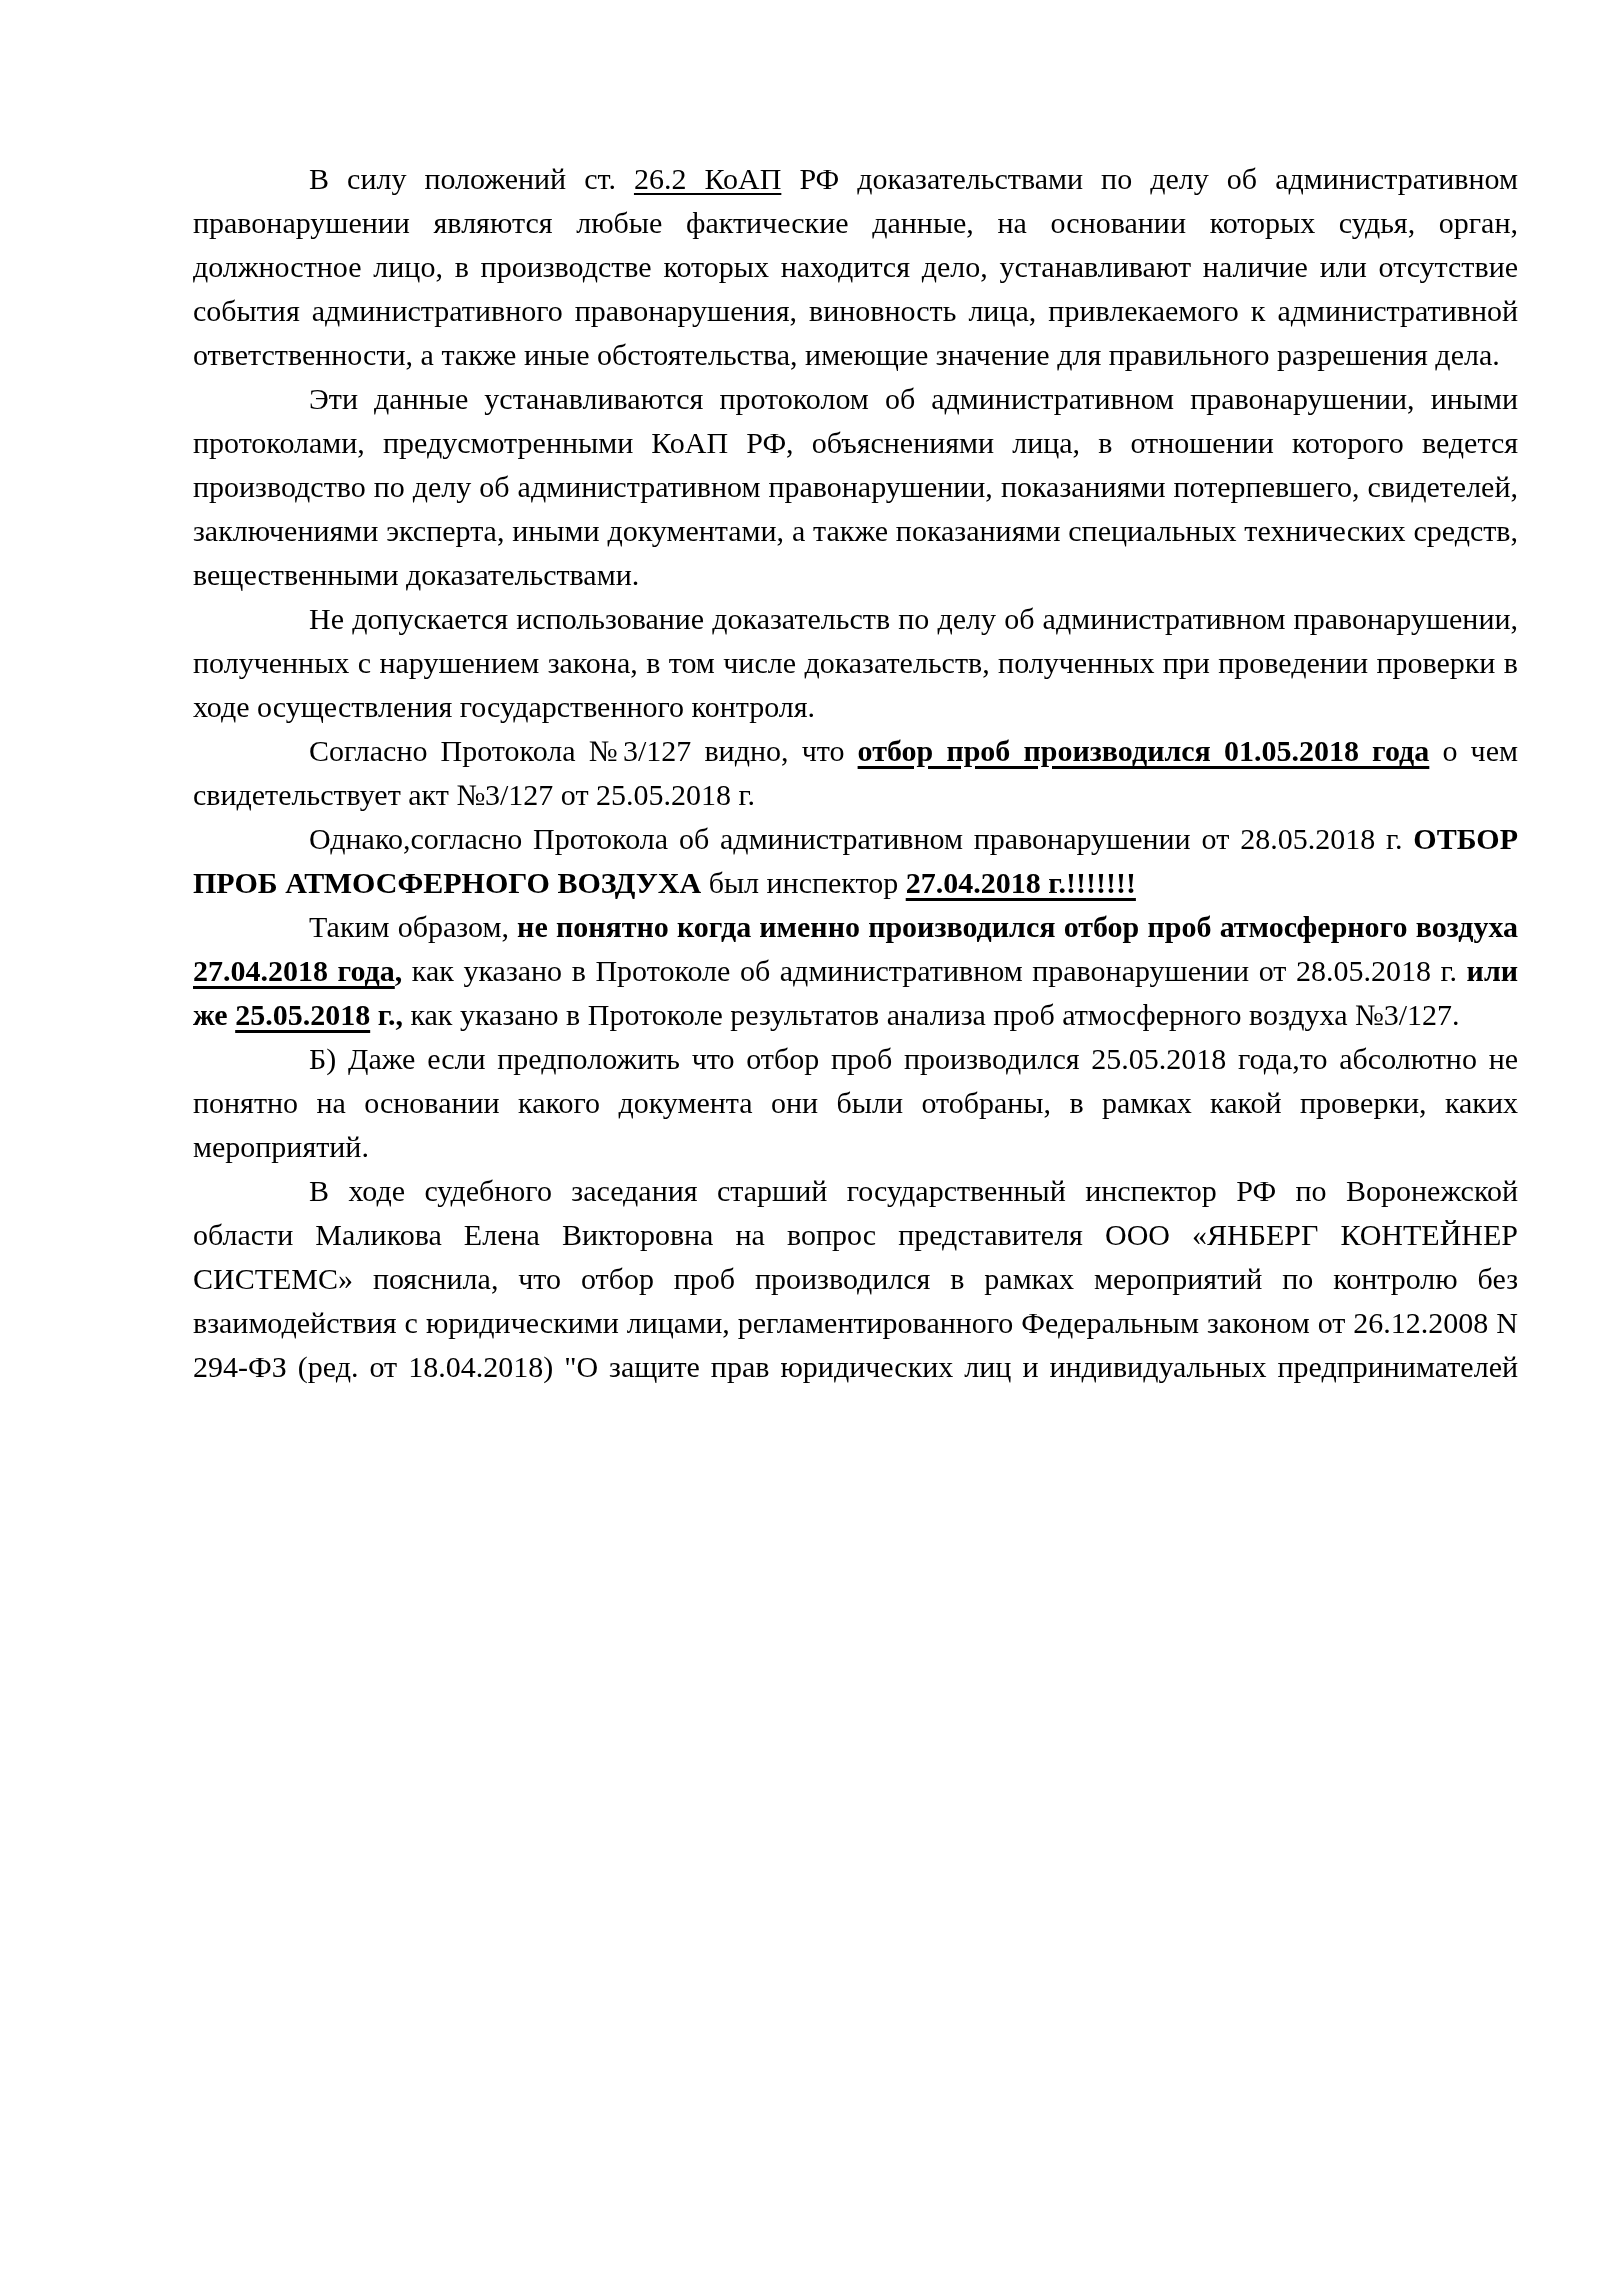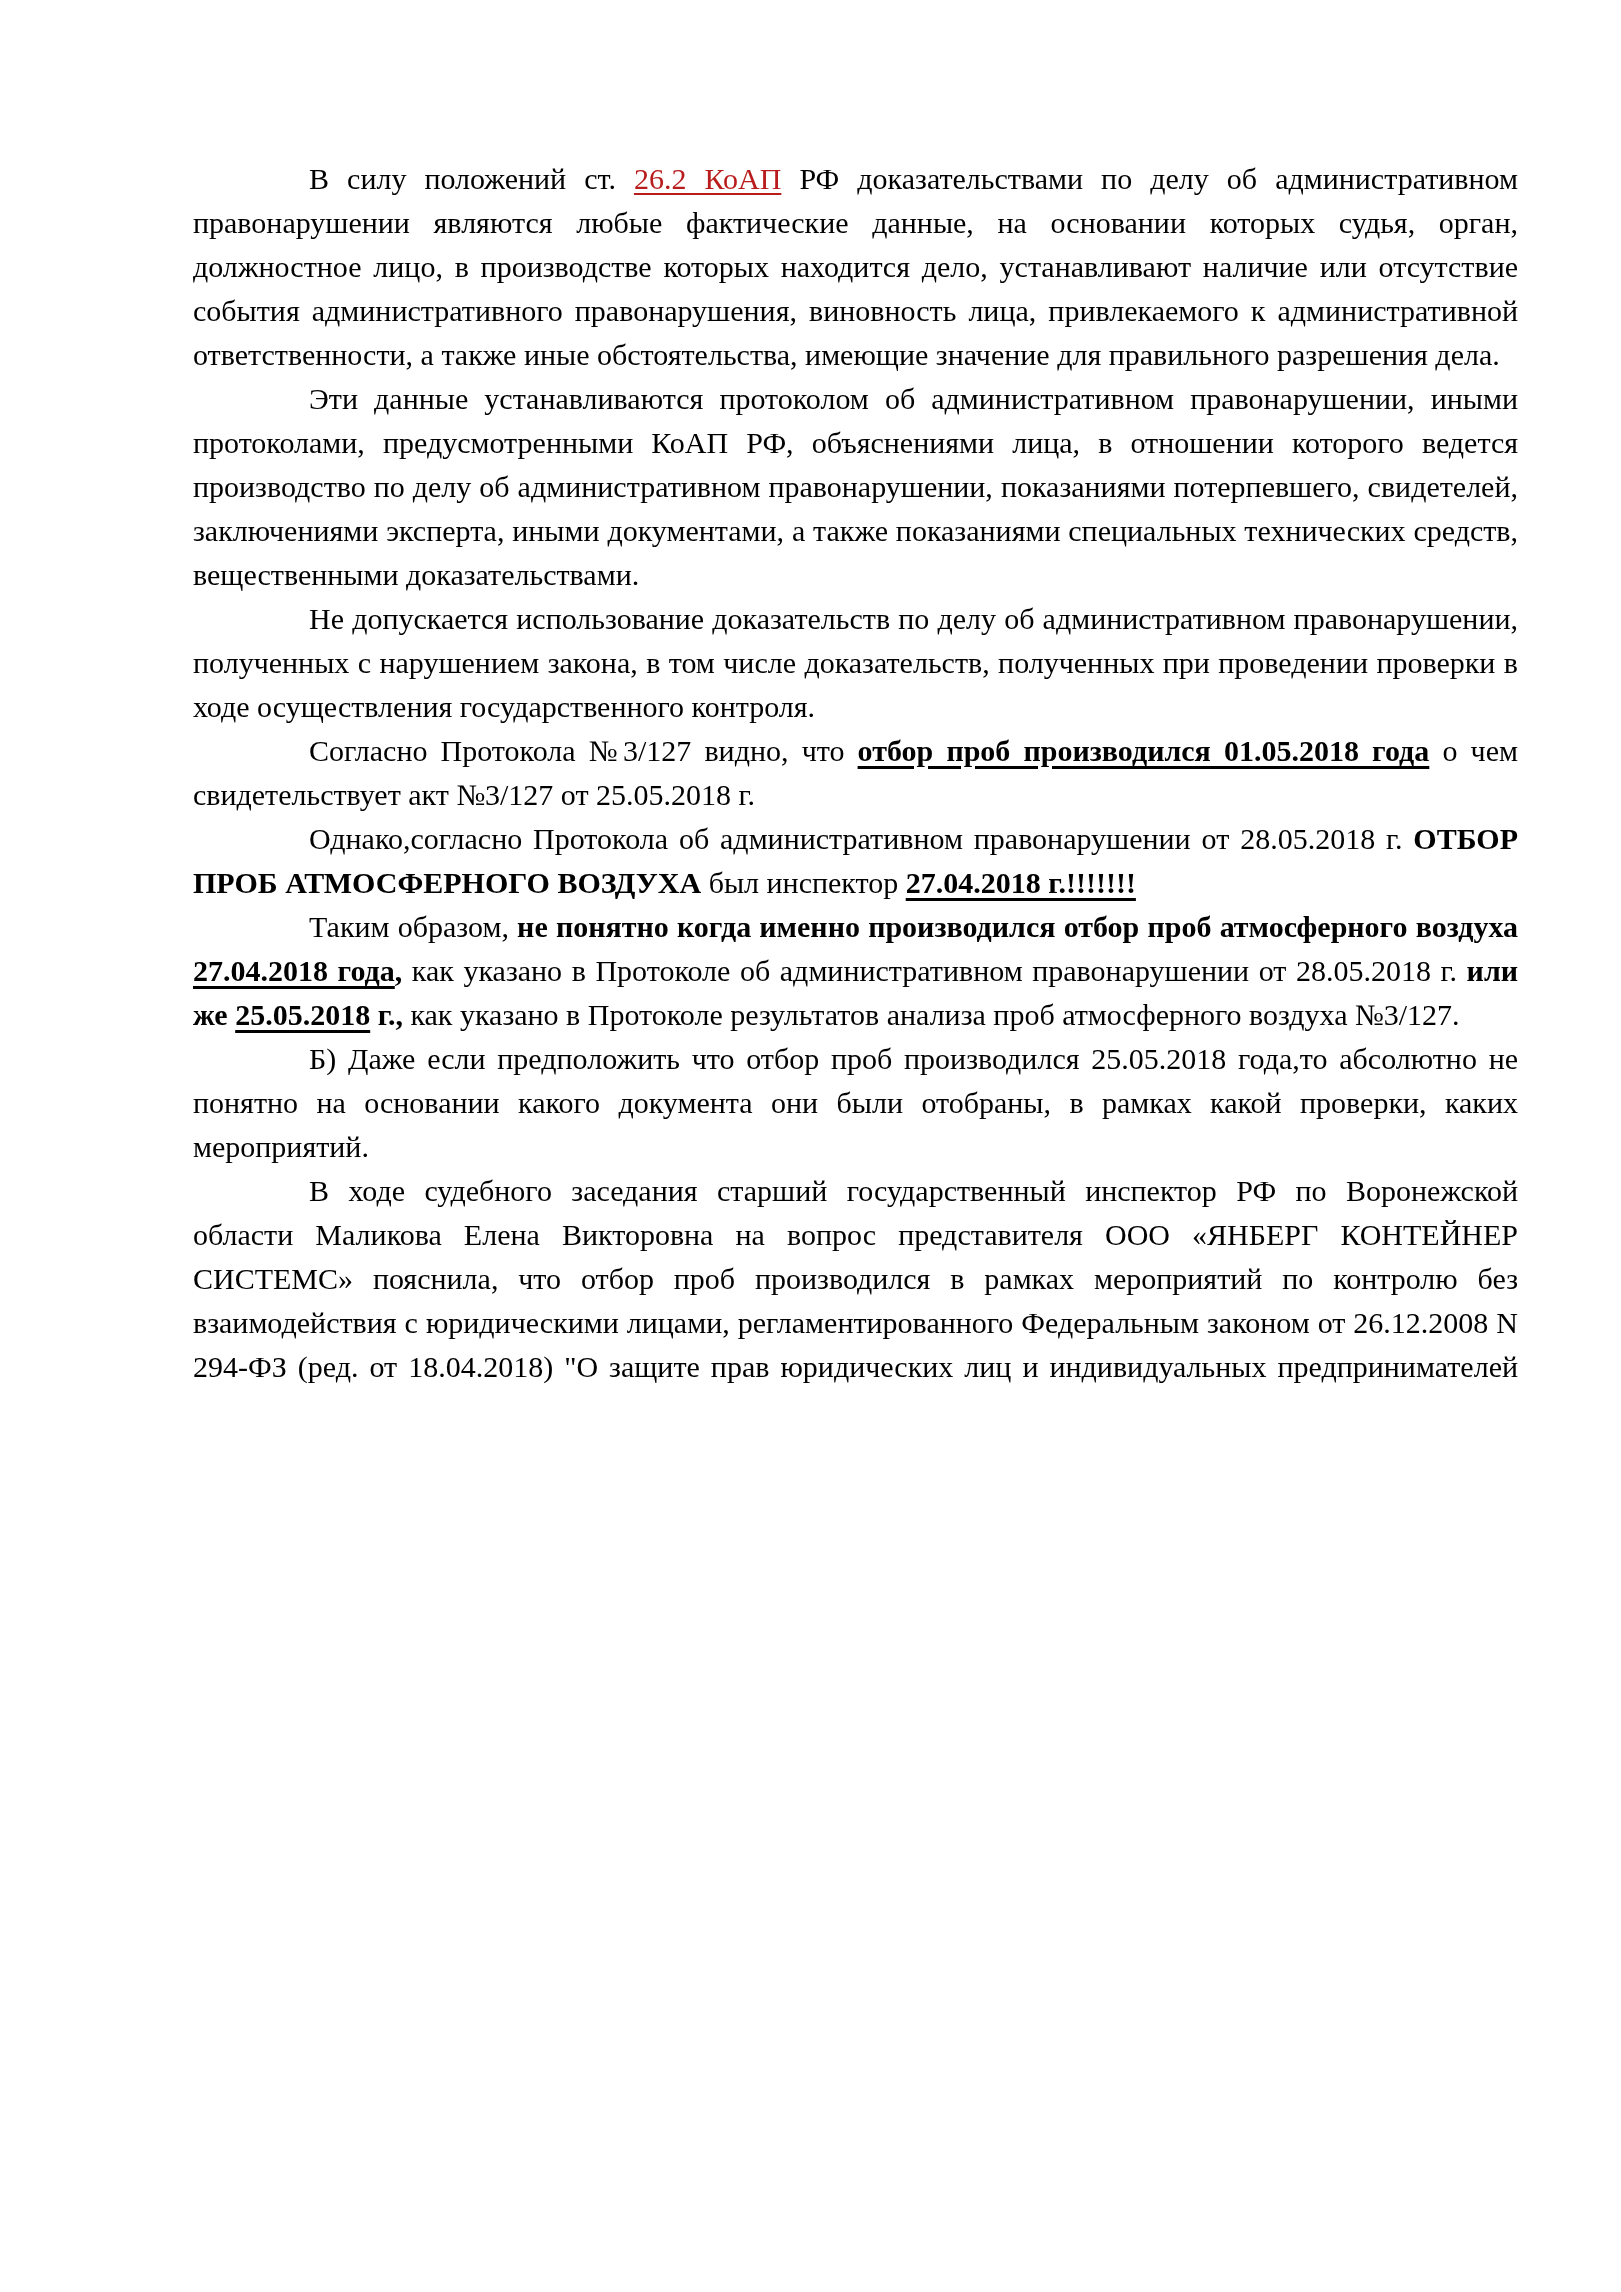--- a/index.html
+++ b/index.html
@@ -13,21 +13,21 @@
     font-size: 30px;
     line-height: 44px;
     color: #000;
   }
   .para {
     margin: 0;
     text-align: justify;
     text-align-last: left;
   }
   .indent { text-indent: 116px; }
-  .link { color: #b91c1c; text-decoration: underline; text-decoration-thickness: 2px; text-underline-offset: 3.9px; margin-top: 10px; }
+  .link { color: #000000; text-decoration: underline; text-decoration-thickness: 2px; text-underline-offset: 3.9px; margin-top: 10px; }
   .b { font-weight: bold; }
   .u { text-decoration: underline; text-decoration-thickness: 2.9px; text-underline-offset: 4.9px; }
   .force-justify { text-align-last: justify; }
 </style>
 </head>
 <body>
 
 <div class="page">
 
 

